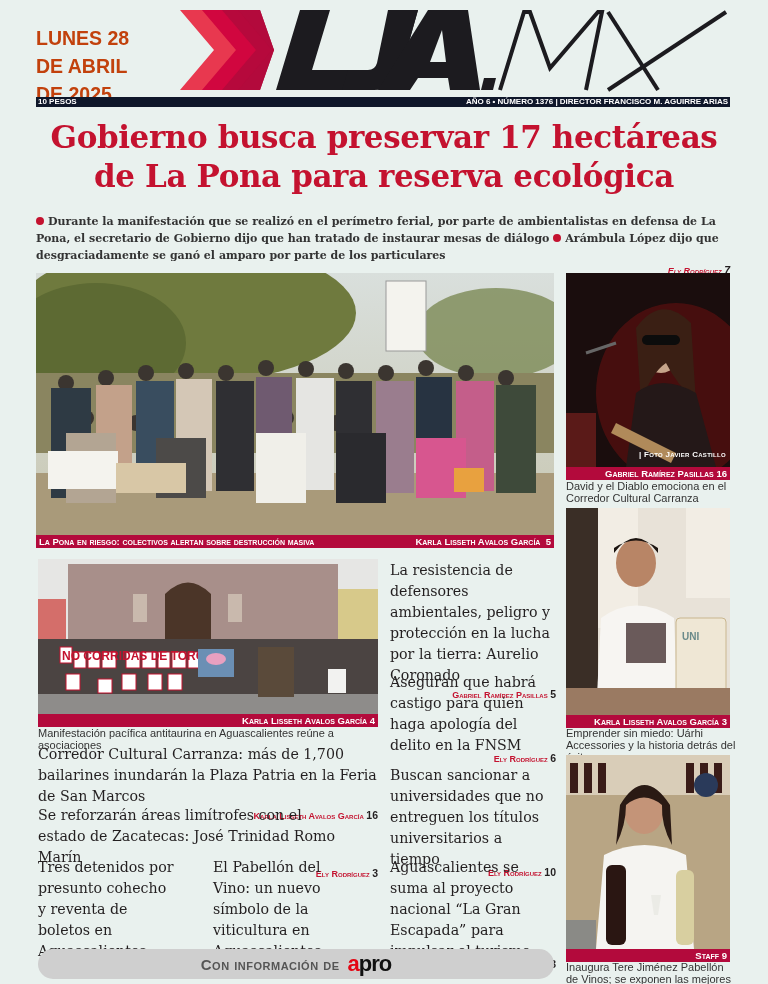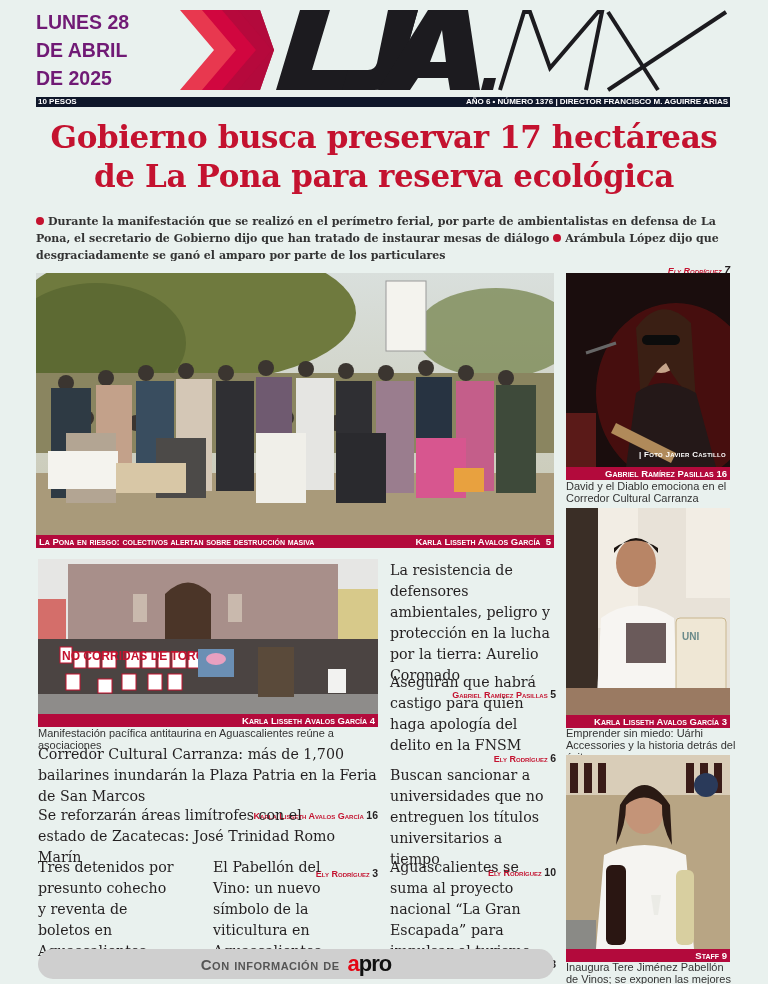--- a/index.html
+++ b/index.html
@@ -1,19 +1,19 @@
 <!DOCTYPE html>
 <html><head>
 <meta charset="utf-8">
 <style>
   * { box-sizing: border-box; margin: 0; padding: 0; }
   body { width: 768px; height: 984px; background: #e9f1ee; font-family: "DejaVu Serif", serif; color: #231f20; position: relative; overflow: hidden; }
   .abs { position: absolute; }
   .sc { font-family: "Liberation Sans", sans-serif; font-variant: small-caps; font-weight: bold; letter-spacing: 0.3px; }
-  .dateline { left: 36px; top: 8px; width: 140px; color: #701a75; font-family: "Liberation Sans", sans-serif; font-weight: bold; font-size: 19.5px; line-height: 28px; }
+  .dateline { left: 36px; top: 24px; width: 140px; color: #c2410c; font-family: "Liberation Sans", sans-serif; font-weight: bold; font-size: 19.5px; line-height: 28px; }
   .logo { left: 178px; top: 8px; width: 552px; height: 84px; }
   .redbar { left: 36px; top: 97px; width: 694px; height: 10px; background: #0f172a; color: #fff; font-family: "Liberation Sans", sans-serif; font-weight: bold; font-size: 8px; line-height: 10px; padding: 0 2px; display: flex; justify-content: space-between; }
   .headline { left: 20px; top: 118px; width: 728px; text-align: center; color: #c4122f; font-family: "DejaVu Serif", serif; font-weight: bold; font-size: 31px; line-height: 39px; letter-spacing: -0.4px; }
   .summary { left: 36px; top: 213px; width: 694px; font-size: 11px; line-height: 17px; font-weight: bold; color: #333; }
   .bullet { display: inline-block; width: 8px; height: 8px; border-radius: 50%; background: #c4122f; margin-right: 4px; vertical-align: 0px; }
   .byline { color: #c4122f; font-family: "Liberation Sans", sans-serif; font-variant: small-caps; font-weight: bold; font-size: 9px; }
   .byline .pg { color: #231f20; font-size: 10.5px; font-variant: normal; }
   .photo { overflow: hidden; }
   .capbar { background: #b30a3c; color: #fff; font-family: "Liberation Sans", sans-serif; font-variant: small-caps; font-weight: bold; font-size: 9.5px; height: 13px; line-height: 13px; padding: 0 3px; display: flex; justify-content: space-between; }
   .caption { font-family: "Liberation Sans", sans-serif; font-size: 11px; line-height: 12px; color: #333; }

